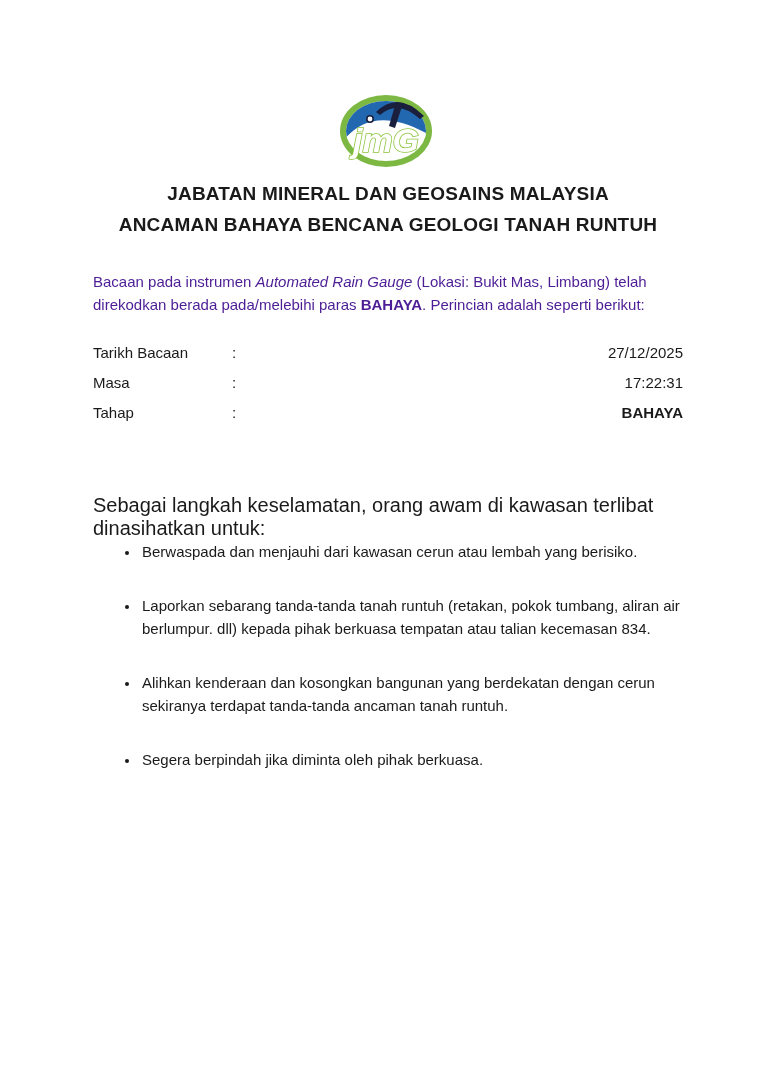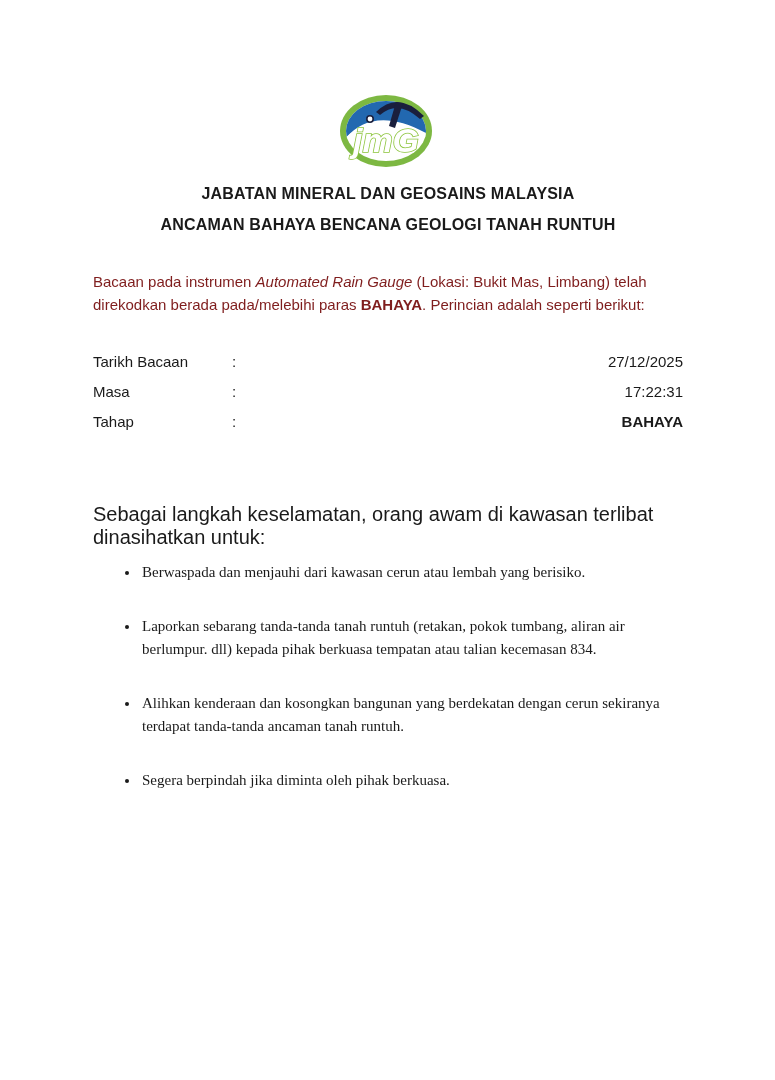--- a/index.html
+++ b/index.html
@@ -19,61 +19,59 @@
     padding: 88px 92px 0 93px;
   }
   .logo-wrap {
     text-align: center;
     height: 82px;
     margin-bottom: 16px;
   }
   .logo-wrap svg { display: inline-block; }
   .hdr {
     text-align: center;
-    font-size: 16px;
+    font-size: 19px;
     font-weight: bold;
     line-height: 15px;
     color: #1a1a1a;
     letter-spacing: 0.2px;
   }
   .hdr-org { margin-bottom: 16px; }
   .hdr-notice { margin-bottom: 16px; text-decoration: underline; text-underline-offset: 3px; }
   .hdr-subject { margin-bottom: 0; }
   .intro-para {
     margin-top: 38px;
     font-size: 15px;
     line-height: 23px;
     text-align: left;
-    color: #7f1d1d;
+    color: #4c1d95;
   }
   .intro-para .it { font-style: italic; }
   .intro-para .bd { font-weight: bold; }
   .details {
-    margin-top: 38px;
+    margin-top: 29px;
   }
   .detail-row {
     display: flex;
     font-size: 15px;
     line-height: 16px;
     margin-bottom: 14px;
   }
   .detail-label { width: 139px; }
   .detail-sep   { width: 46px; }
   .detail-value { flex: 1; text-align: right; }
   .detail-row.level .detail-value { font-weight: bold; }
   .advice-intro {
     margin-top: 73px;
     font-size: 20px;
     line-height: 23px;
   }
   ul.advice-list {
-    margin-top: 12px;
     list-style: disc outside;
     padding-left: 47px;
-    font-family: Liberation Serif, serif;
   }
   ul.advice-list li {
     font-size: 15px;
     line-height: 23px;
     margin-bottom: 31px;
     padding-left: 2px;
   }
   ul.advice-list li::marker { font-size: 13px; }
 </style>
 </head>

